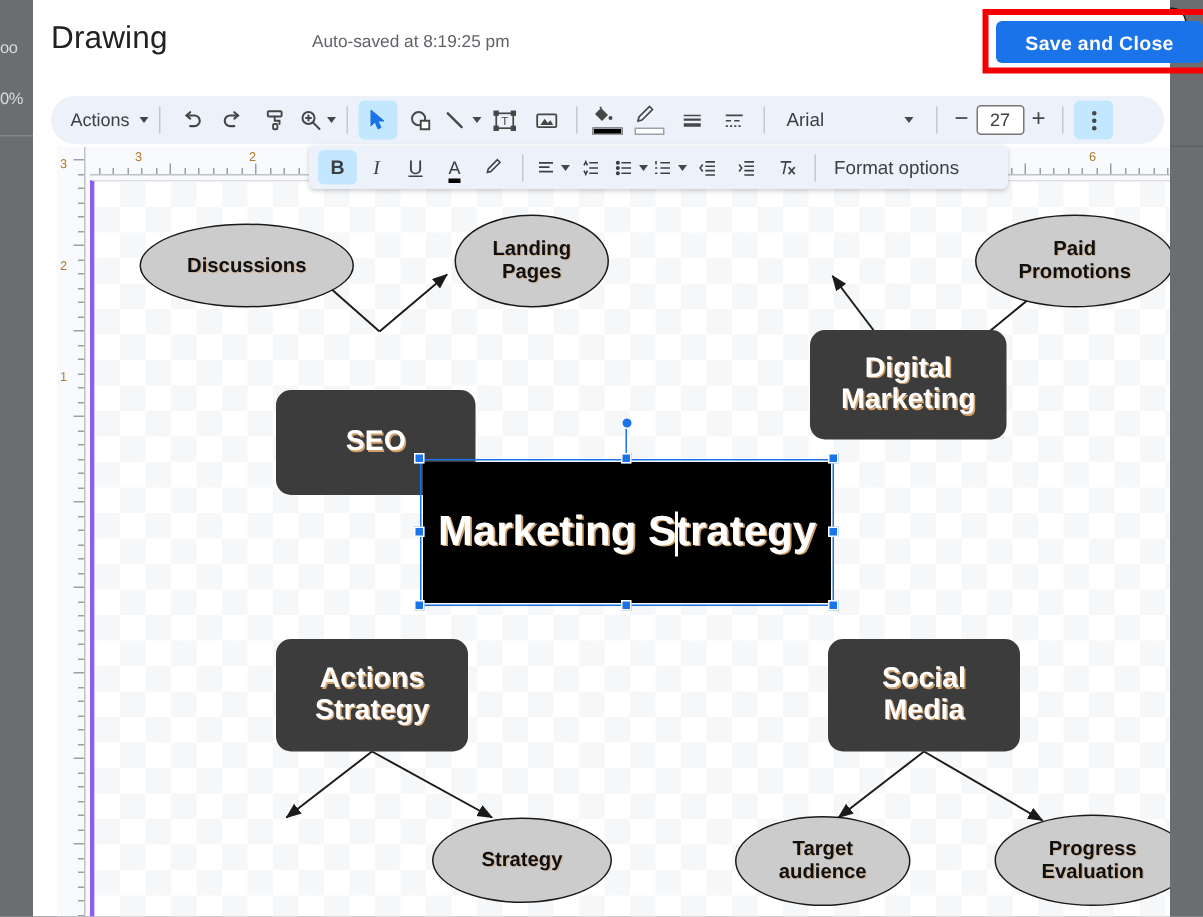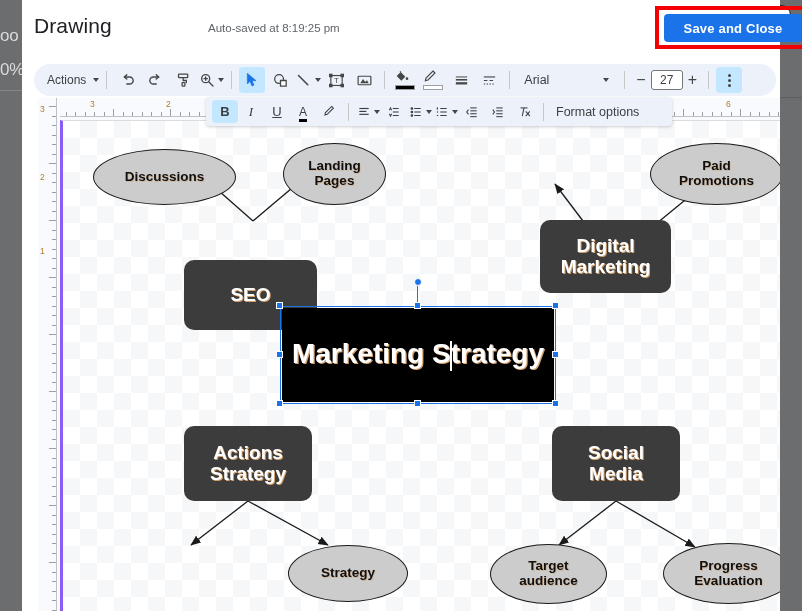--- a/index.html
+++ b/index.html
@@ -12,21 +12,21 @@
   }
   #root { position: relative; width: 802px; height: 611px; }
 
   
   .backdrop-left {
     position: absolute; left: 0; top: 0; width: 22px; height: 611px;
     background: #6b6d6e;
   }
   .backdrop-left .bd-text {
     position: absolute; left: 0; width: 22px;
-    color: #d9dbdc; font-size: 17px; letter-spacing: -.3px;
+    color: #d9dbdc; font-size: 11px; letter-spacing: -.3px;
     font-family: "Liberation Sans", sans-serif;
   }
   .backdrop-left .bd-a { top: 26px; }
   .backdrop-left .bd-b { top: 60px; }
   .backdrop-left .bd-rule {
     position: absolute; left: 0; top: 90px; width: 22px; height: 1px;
     background: #848687;
   }
   .backdrop-right {
     position: absolute; right: 0; top: 0; width: 22px; height: 611px;
@@ -549,21 +549,21 @@
           <line x1="185" y1="380" x2="128" y2="424" stroke="#1a1a1a" stroke-width="1.3" marker-end="url(#arr)"></line>
           <line x1="185" y1="380" x2="265" y2="424" stroke="#1a1a1a" stroke-width="1.3" marker-end="url(#arr)"></line>
 
           <line x1="553" y1="380" x2="496" y2="424" stroke="#1a1a1a" stroke-width="1.3" marker-end="url(#arr)"></line>
           <line x1="553" y1="380" x2="632" y2="426" stroke="#1a1a1a" stroke-width="1.3" marker-end="url(#arr)"></line>
         </svg>
 
         <div class="node ell" style="left:30px;  top:28px;  width:143px; height:56px;">
           <span>Discussions</span>
         </div>
-        <div class="node ell" style="left:220px; top:22px;  width:103px; height:62px;">
+        <div class="node ell" style="left:240px; top:22px;  width:103px; height:62px;">
           <span style="display:block">
             <span style="display:block">Landing</span>
             <span style="display:block">Pages</span>
           </span>
         </div>
 
         <div class="node ell" style="left:587px; top:22px;  width:133px; height:62px;">
           <span style="display:block">
             <span style="display:block">Paid</span>
             <span style="display:block">Promotions</span>

